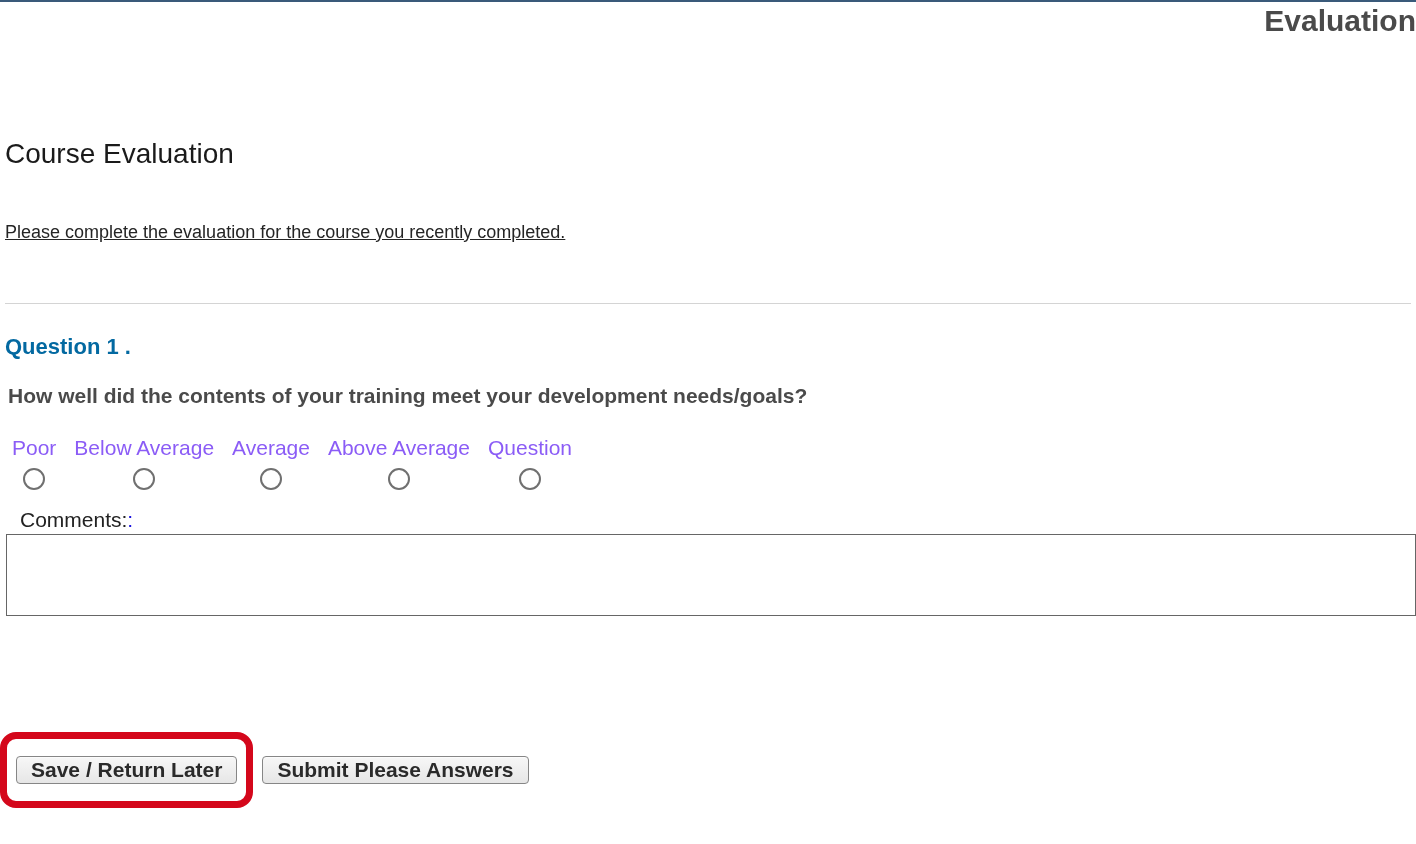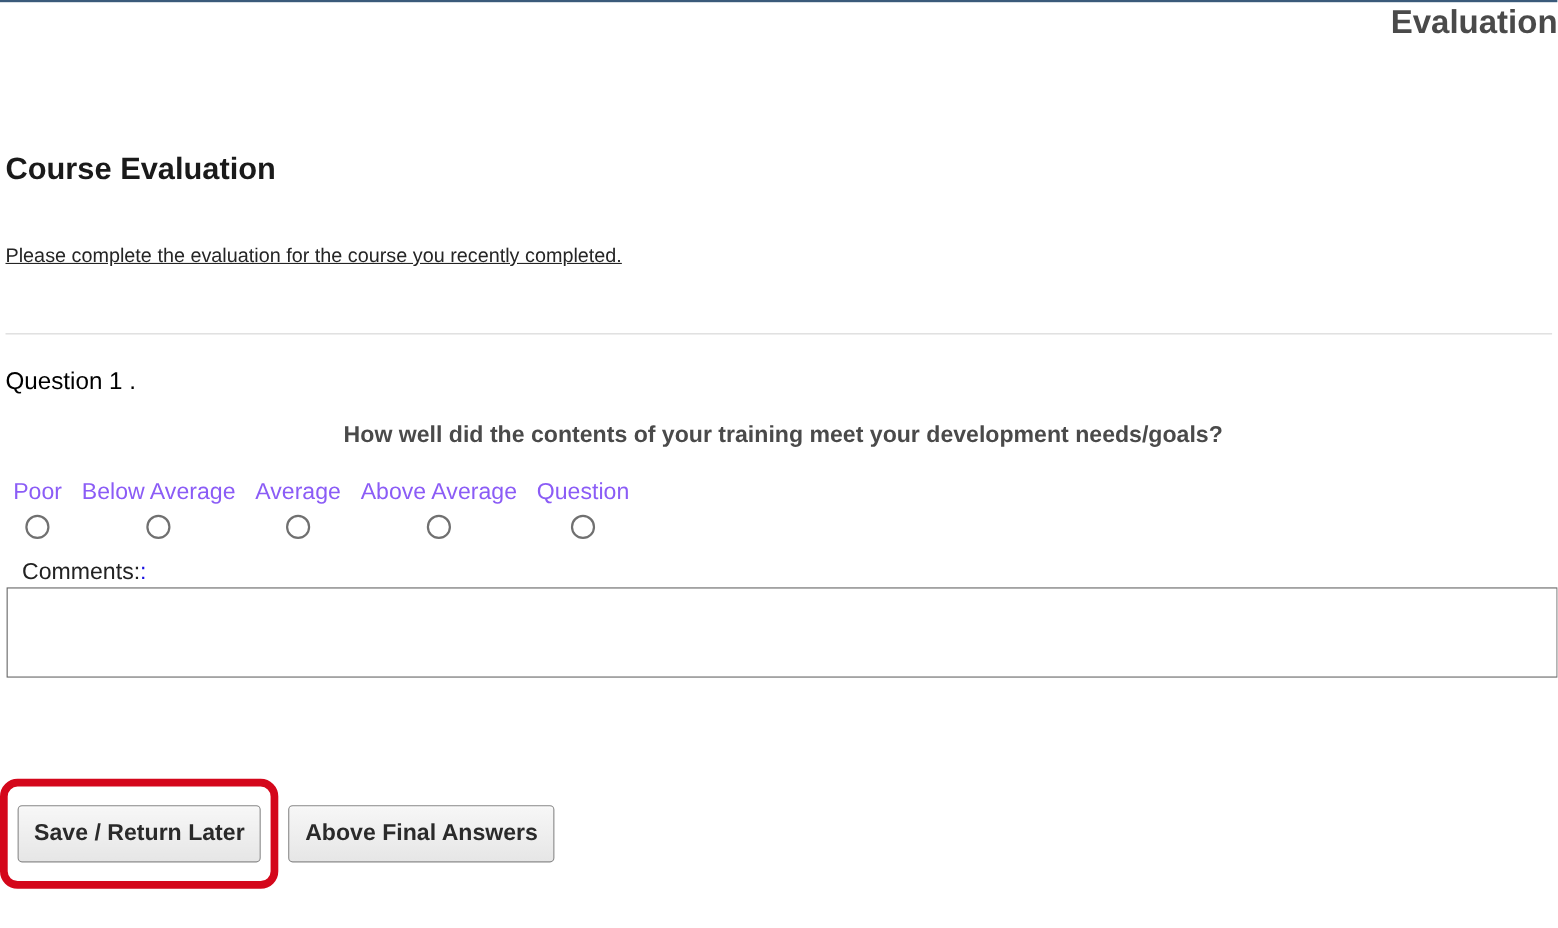--- a/index.html
+++ b/index.html
@@ -21,52 +21,51 @@
     .page-title {
       text-align: right;
       font-size: 30px;
       color: #4a4a4a;
       font-weight: bold;
       margin-top: 2px;
       margin-bottom: 100px;
     }
     .section-heading {
       font-size: 28px;
-      font-weight: bold;
+      font-weight: normal;
       color: #1a1a1a;
       margin-left: 5px;
       margin-bottom: 52px;
       font-family: Verdana, Arial, sans-serif;
     }
     .intro-text {
       font-size: 18px;
       color: #252525;
       margin-left: 5px;
       margin-bottom: 60px;
       text-decoration: underline;
     }
     .divider {
       border: none;
       border-top: 1px solid #d4d4d4;
       margin: 0 5px 30px 5px;
     }
     .question-header {
       font-size: 22px;
-      font-weight: normal;
-      color: #000000;
+      font-weight: bold;
+      color: #0369a1;
       margin-left: 5px;
       margin-bottom: 24px;
     }
     .question-text {
       font-size: 21px;
       font-weight: bold;
       color: #4a4a4a;
       margin-left: 8px;
       margin-bottom: 28px;
-      text-align: center;
     }
     .rating-row {
       display: flex;
       margin-left: 12px;
       gap: 18px;
     }
     .rating-col {
       display: flex;
       flex-direction: column;
       align-items: center;
@@ -121,21 +120,21 @@
       margin-left: 0;
     }
     .ps-button {
       font-family: Arial, Helvetica, sans-serif;
       font-size: 21px;
       font-weight: bold;
       color: #2a2a2a;
       background: linear-gradient(#f7f7f7, #e6e6e6);
       border: 1px solid #868686;
       border-radius: 4px;
-      padding: 13px 14px;
+      padding: 1px 14px;
       cursor: pointer;
       box-shadow: inset 0 1px 0 rgba(255,255,255,0.6);
     }
     .submit-btn {
       margin-left: 9px;
     }
   </style>
 </head>
 <body>
 
@@ -178,14 +177,14 @@
 
 <div class="comments-label">
   <span>Comments:</span><span class="colon2">:</span>
 </div>
 <textarea class="comments-textarea" value="" style=""></textarea>
 
 <div class="button-row">
   <div class="highlight-box">
     <button class="ps-button">Save / Return Later</button>
   </div>
-  <button class="ps-button submit-btn">Above Final Answers</button>
+  <button class="ps-button submit-btn">Submit Please Answers</button>
 </div>
 
 </body></html>

